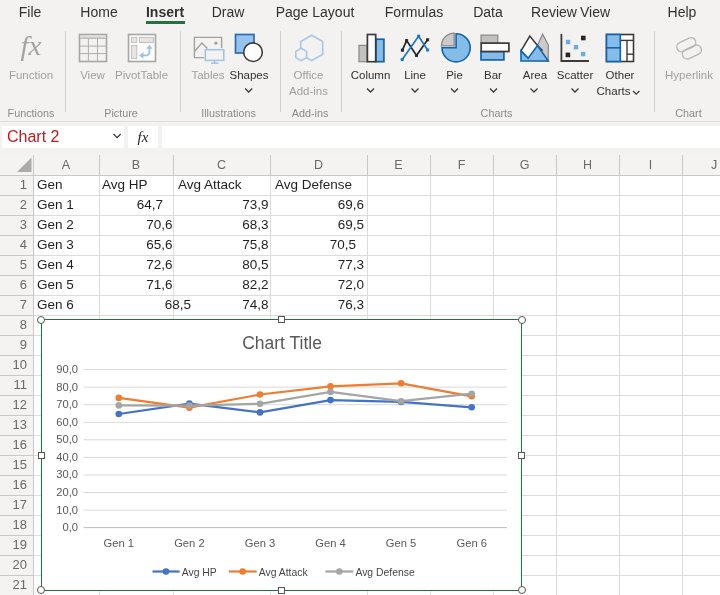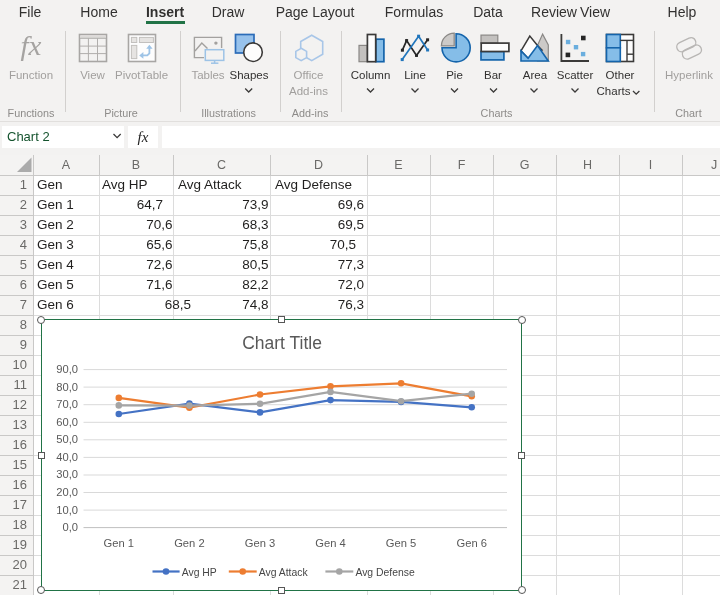--- a/index.html
+++ b/index.html
@@ -188,21 +188,21 @@
 <div class="glabel" style="left:121px">Picture</div>
 <div class="glabel" style="left:228.5px">Illustrations</div>
 <div class="glabel" style="left:310px">Add-ins</div>
 <div class="glabel" style="left:496.5px">Charts</div>
 <div class="glabel" style="left:688.5px">Chart</div>
 
 <div class="abs" style="left:0;top:122px;width:720px;height:33px;background:#f3f2f1"></div>
 <div class="abs" style="left:2px;top:125.5px;width:121.5px;height:22.5px;background:#fff"></div>
 <div class="abs" style="left:127.5px;top:125.5px;width:30px;height:22.5px;background:#fff"></div>
 <div class="abs" style="left:161.5px;top:125.5px;width:558.5px;height:22.5px;background:#fff"></div>
-<div class="abs" style="left:7px;top:125.5px;height:38px;line-height:22.5px;font-size:13px;color:#14532d">Chart 2</div>
+<div class="abs" style="left:7px;top:125.5px;height:38px;line-height:22.5px;font-size:16px;color:#b91c1c">Chart 2</div>
 <svg class="abs" style="left:110px;top:131px" width="14" height="10" viewBox="0 0 14 10">
       <path d="M3.5 3 l3.6 3.6 l3.6 -3.6" stroke="#3b3a39" stroke-width="1.3" fill="none"></path>
     </svg>
 <svg class="abs" style="left:130px;top:127px" width="26" height="20" viewBox="0 0 26 20">
   <text x="13" y="15" font-family="Liberation Serif,serif" font-style="italic" font-size="15" fill="#242424" text-anchor="middle">fx</text>
 </svg>
 
 <div class="abs" style="left:0;top:155px;width:720px;height:440px;background:#fff"></div>
 
 <div class="abs" style="left:0;top:155px;width:720px;height:20px;background:#f4f3f2"></div>

